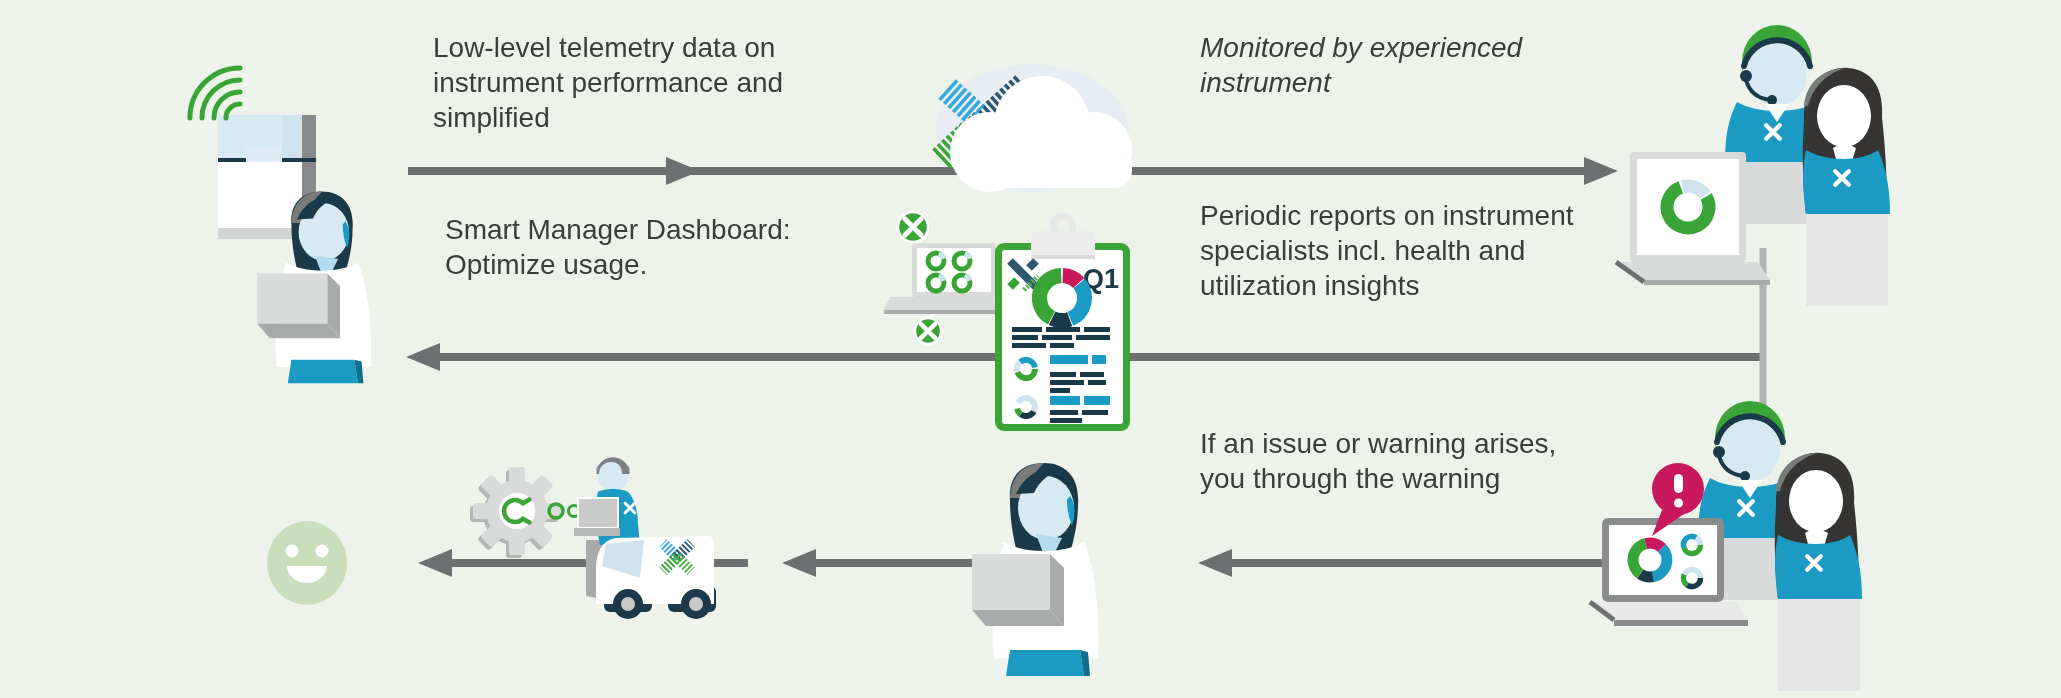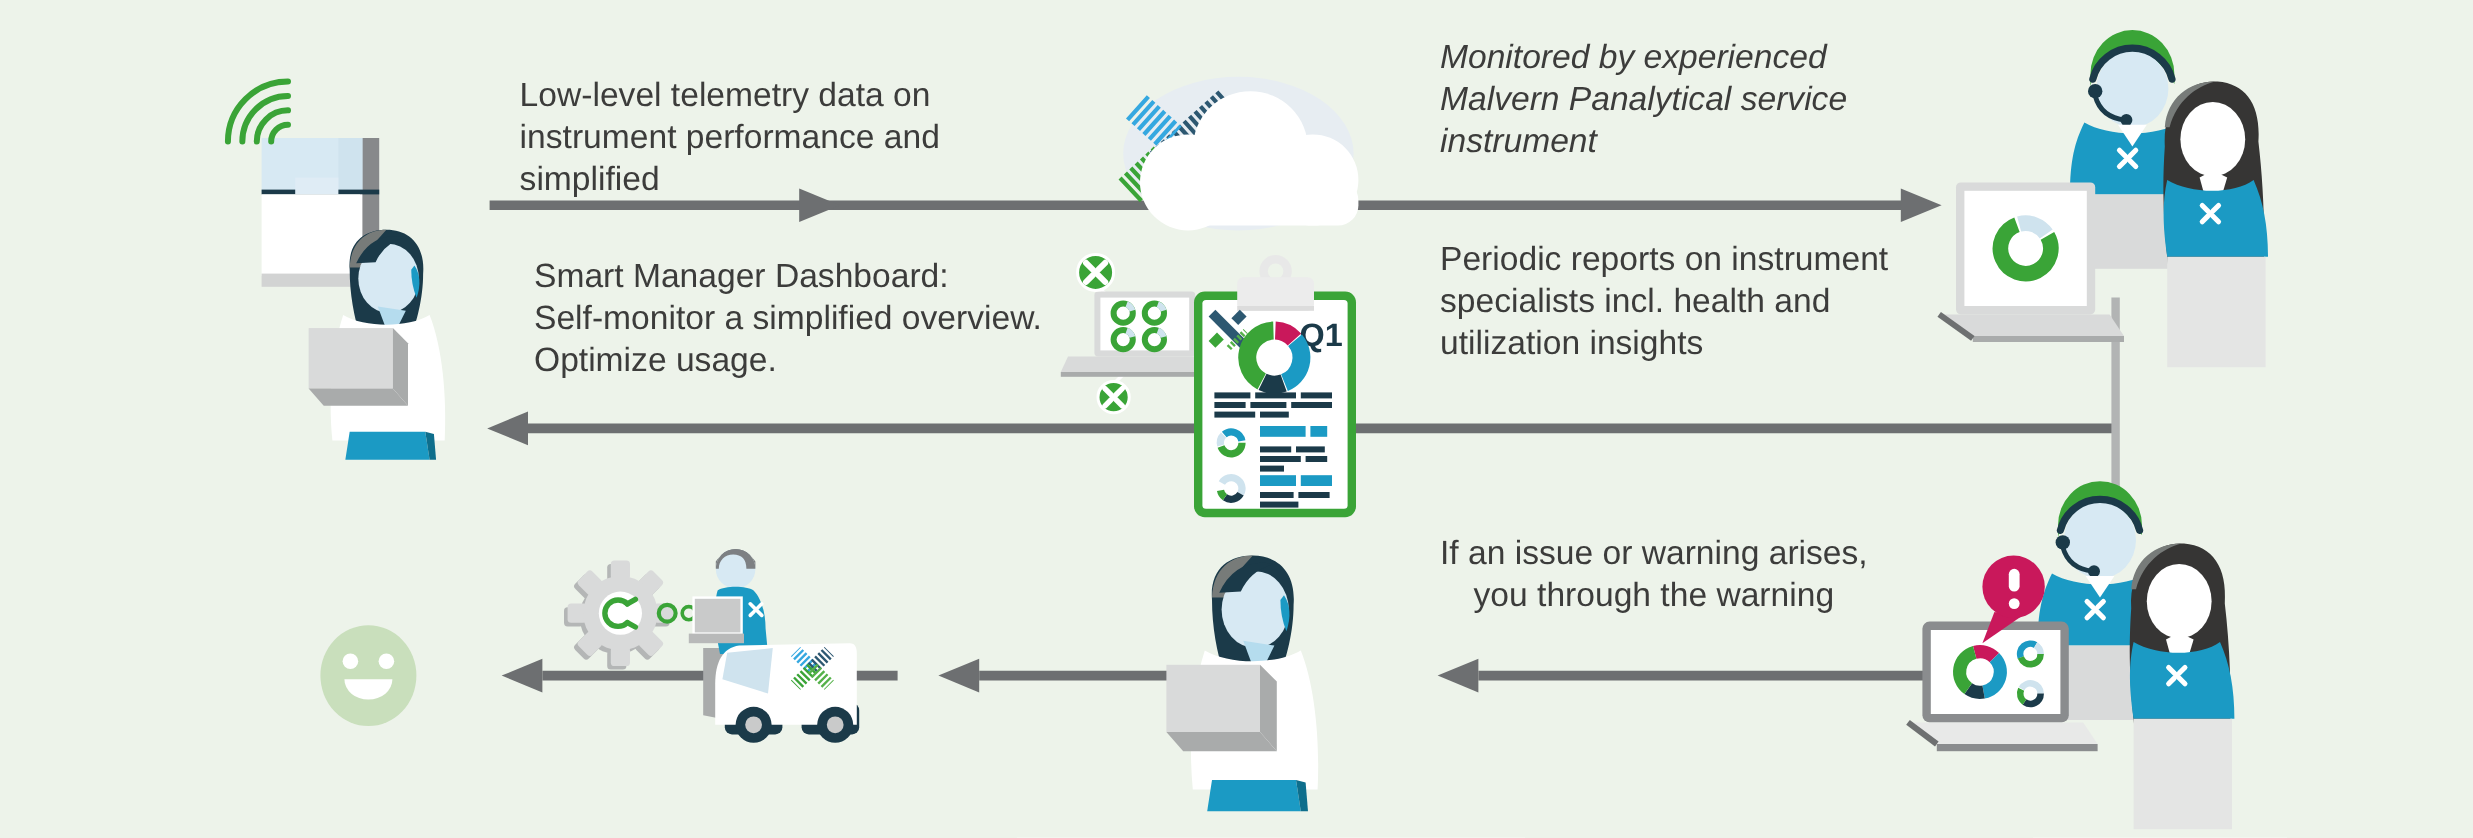--- a/index.html
+++ b/index.html
@@ -350,38 +350,36 @@
   </g>
 
   <g>
     <ellipse cx="307" cy="563" rx="40" ry="42" class="f-smiley"></ellipse>
     <circle cx="292" cy="551" r="6.5" class="f-white"></circle>
     <circle cx="322" cy="551" r="6.5" class="f-white"></circle>
     <path d="M287,566 A20 17 0 0 0 327,566 Z" class="f-white"></path>
   </g>
 </svg>
 
-  <div class="txt" style="left:433px;top:30px;margin-top:31px;">
+  <div class="txt" style="left:433px;top:30px;">
     <div>Low-level telemetry data on</div>
     <div>instrument performance and</div>
     <div>simplified</div>
   </div>
   <div class="txt" style="left:1200px;top:30px;font-style:italic;">
     <div>Monitored by experienced</div>
-    <div>Malvern Panalytical service</div>
     <div>instrument</div>
   </div>
   <div class="txt" style="left:433px;top:212px;margin-left:12px;">
     <div>Smart Manager Dashboard:</div>
-    <div>Self-monitor a simplified overview.</div>
     <div>Optimize usage.</div>
   </div>
   <div class="txt" style="left:1200px;top:198px;">
     <div>Periodic reports on instrument</div>
     <div>specialists incl. health and</div>
     <div>utilization insights</div>
   </div>
-  <div class="txt" style="left:1200px;top:443px;text-align:center;">
+  <div class="txt" style="left:1200px;top:426px;">
     <div>If an issue or warning arises,</div>
     <div>you through the warning</div>
   </div>
 
 </div>
 
 </body></html>

